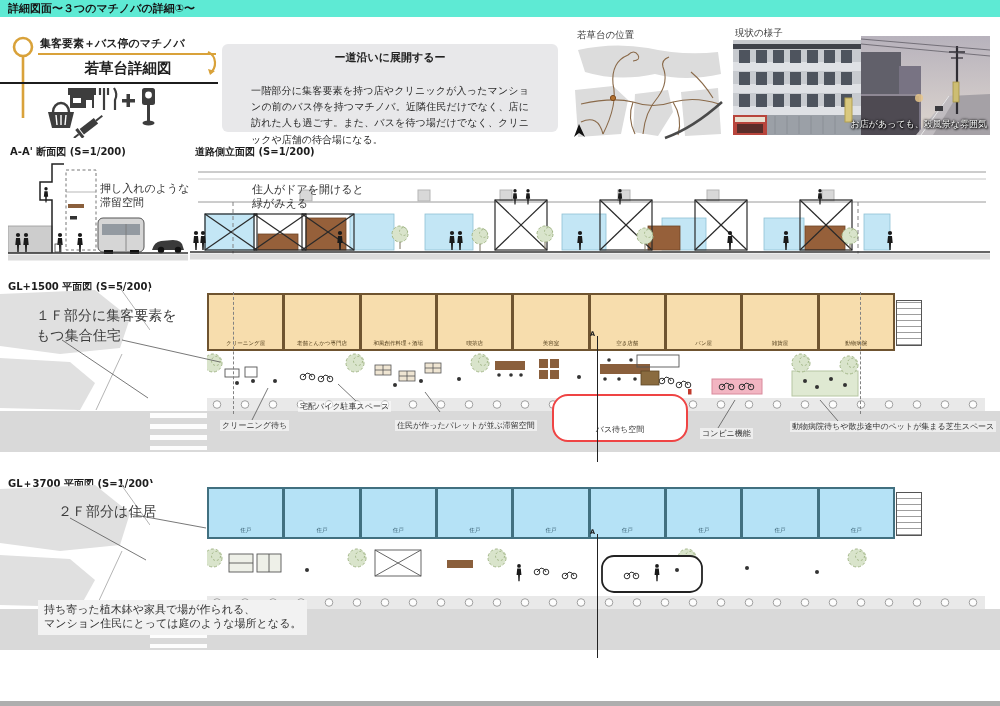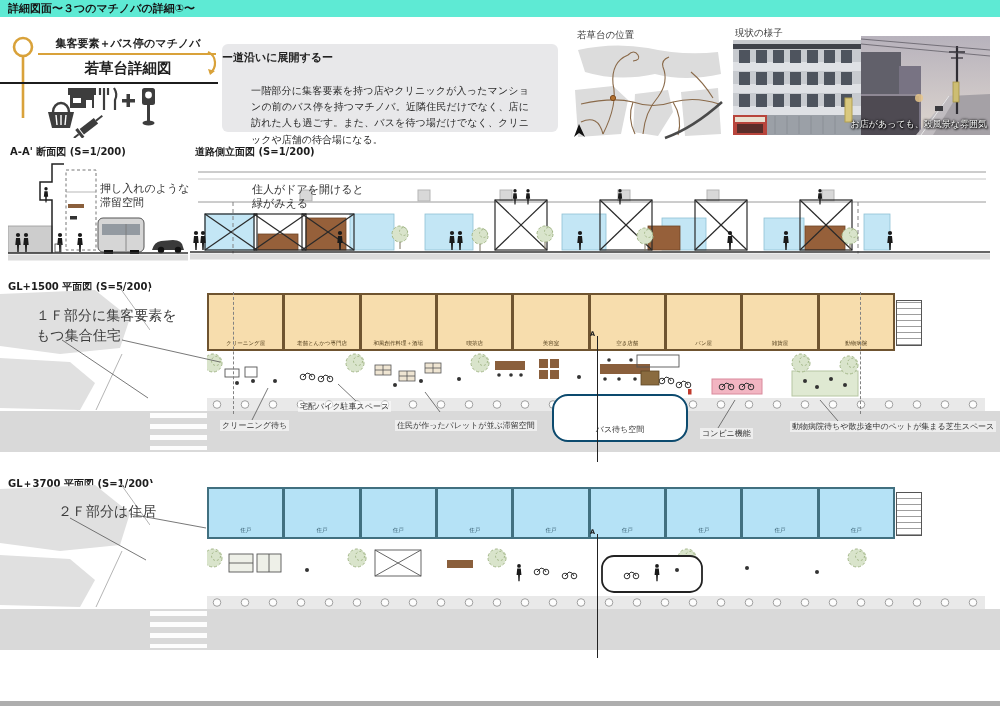--- a/index.html
+++ b/index.html
@@ -23,46 +23,46 @@
   #band3700{left:207px;top:487px;width:688px;height:52px;background:#b5e2f6;border:2.5px solid #417080;}
   #band3700 .u{flex:1;position:relative;border-right:3px solid #417080;}
   #band3700 .u:last-child{border-right:none;}
   #band3700 .u span{position:absolute;bottom:3px;left:0;right:0;text-align:center;font-size:5.5px;color:#2a5163;white-space:nowrap;}
   .stairs{box-sizing:border-box;border:1.5px solid #555;background:#fff;
           background-image:repeating-linear-gradient(0deg,#9e9e9e 0 1px,transparent 1px 6px);}
   .roadband{background:#d9d9d9;}
   .bollards{background:#e9e9e9;}
   .sidestreet{background:#ffffff;}
   .crosswalk{background-image:repeating-linear-gradient(180deg,#fdfdfd 0 5px,rgba(0,0,0,0) 5px 11px);}
-  .busbox{box-sizing:border-box;border:2px solid #0c4a6e;border-radius:16px;background:#fff;}
+  .busbox{box-sizing:border-box;border:2px solid #ef4444;border-radius:16px;background:#fff;}
   .busbox .blabel{position:absolute;bottom:5px;left:0;right:0;text-align:center;font-size:8px;color:#333;}
   .marker{font-size:6.5px;color:#222;font-weight:bold;}
   .introbox{box-sizing:border-box;background:#e8e8ea;border-radius:6px;}
-  .introbox h3{margin:6px 0 2px 0;font-size:11px;color:#222;}
+  .introbox h3{margin:6px 0 2px 0;text-align:center;font-size:11px;color:#222;}
   .introbox p{margin:16px;padding:2px 13px 0 13px;font-size:10px;line-height:1.62;color:#2a2a2a;text-align:justify;}
   .goldline{background:#d9a23a;}
   .blackline{background:#1c1c1c;}
   .caption{font-size:9px;color:#fff;text-shadow:0 0 3px #000,0 0 2px #000,1px 1px 2px #000;text-align:right;}
   .secline{width:1px;background:#222;}
   svg{display:block;}
 </style>
 </head>
 <body>
 
 <div id="board">
 
   <div class="abs" id="hdr">
     <div>詳細図面〜３つのマチノバの詳細①〜</div>
   </div>
 
   <svg class="abs" style="left:12px;top:36px" width="24" height="84" viewBox="0 0 24 84">
     <circle cx="11" cy="11" r="9" fill="#fff" stroke="#d9a23a" stroke-width="2.6"></circle>
     <line x1="11" y1="20" x2="11" y2="82" stroke="#d9a23a" stroke-width="2.6"></line>
   </svg>
-  <div class="abs" style="left:40px;top:36px;width:176px;text-align:center;font-size:11px;font-weight:bold">集客要素＋バス停のマチノバ</div>
+  <div class="abs" style="left:40px;top:36px;width:176px;font-size:11px;font-weight:bold">集客要素＋バス停のマチノバ</div>
   <div class="abs goldline" style="left:38px;top:53px;width:178px;height:2px"></div>
   <div class="abs" style="left:40px;top:59px;width:176px;text-align:center;font-size:14.5px;font-weight:bold">若草台詳細図</div>
   <div class="abs blackline" style="left:0;top:82px;width:218px;height:2px"></div>
 
   <svg class="abs" style="left:46px;top:86px" width="128" height="52" viewBox="0 0 128 52">
     <g fill="#3d3d3d">
       <rect x="22" y="2" width="28" height="7"></rect>
       <rect x="24" y="9" width="24" height="13"></rect>
       <rect x="40" y="14" width="6" height="8" fill="#fff"></rect>
       <rect x="27" y="12" width="8" height="5" fill="#fff"></rect>
@@ -630,16 +630,20 @@
   <svg class="abs" style="left:0;top:475px;pointer-events:none" width="1000" height="185" viewBox="0 0 1000 185">
     <g stroke="#555" stroke-width="0.8">
       <line x1="70" y1="43" x2="146" y2="85"></line>
       <line x1="130" y1="39" x2="206" y2="53"></line>
     </g>
   </svg>
 
   <div class="abs secline" style="left:597px;top:534px;height:124px"></div>
   <div class="abs marker" style="left:590px;top:528px">A</div>
 
+  <div class="abs" style="left:38px;top:600px;background:#f2f2f2;padding:3px 6px">
+    <div class="note">持ち寄った植木鉢や家具で場が作られる、</div>
+    <div class="note">マンション住民にとっては庭のような場所となる。</div>
+  </div>
 
 
   <div class="abs" id="ftr"></div>
 </div>
 
 </body></html>

